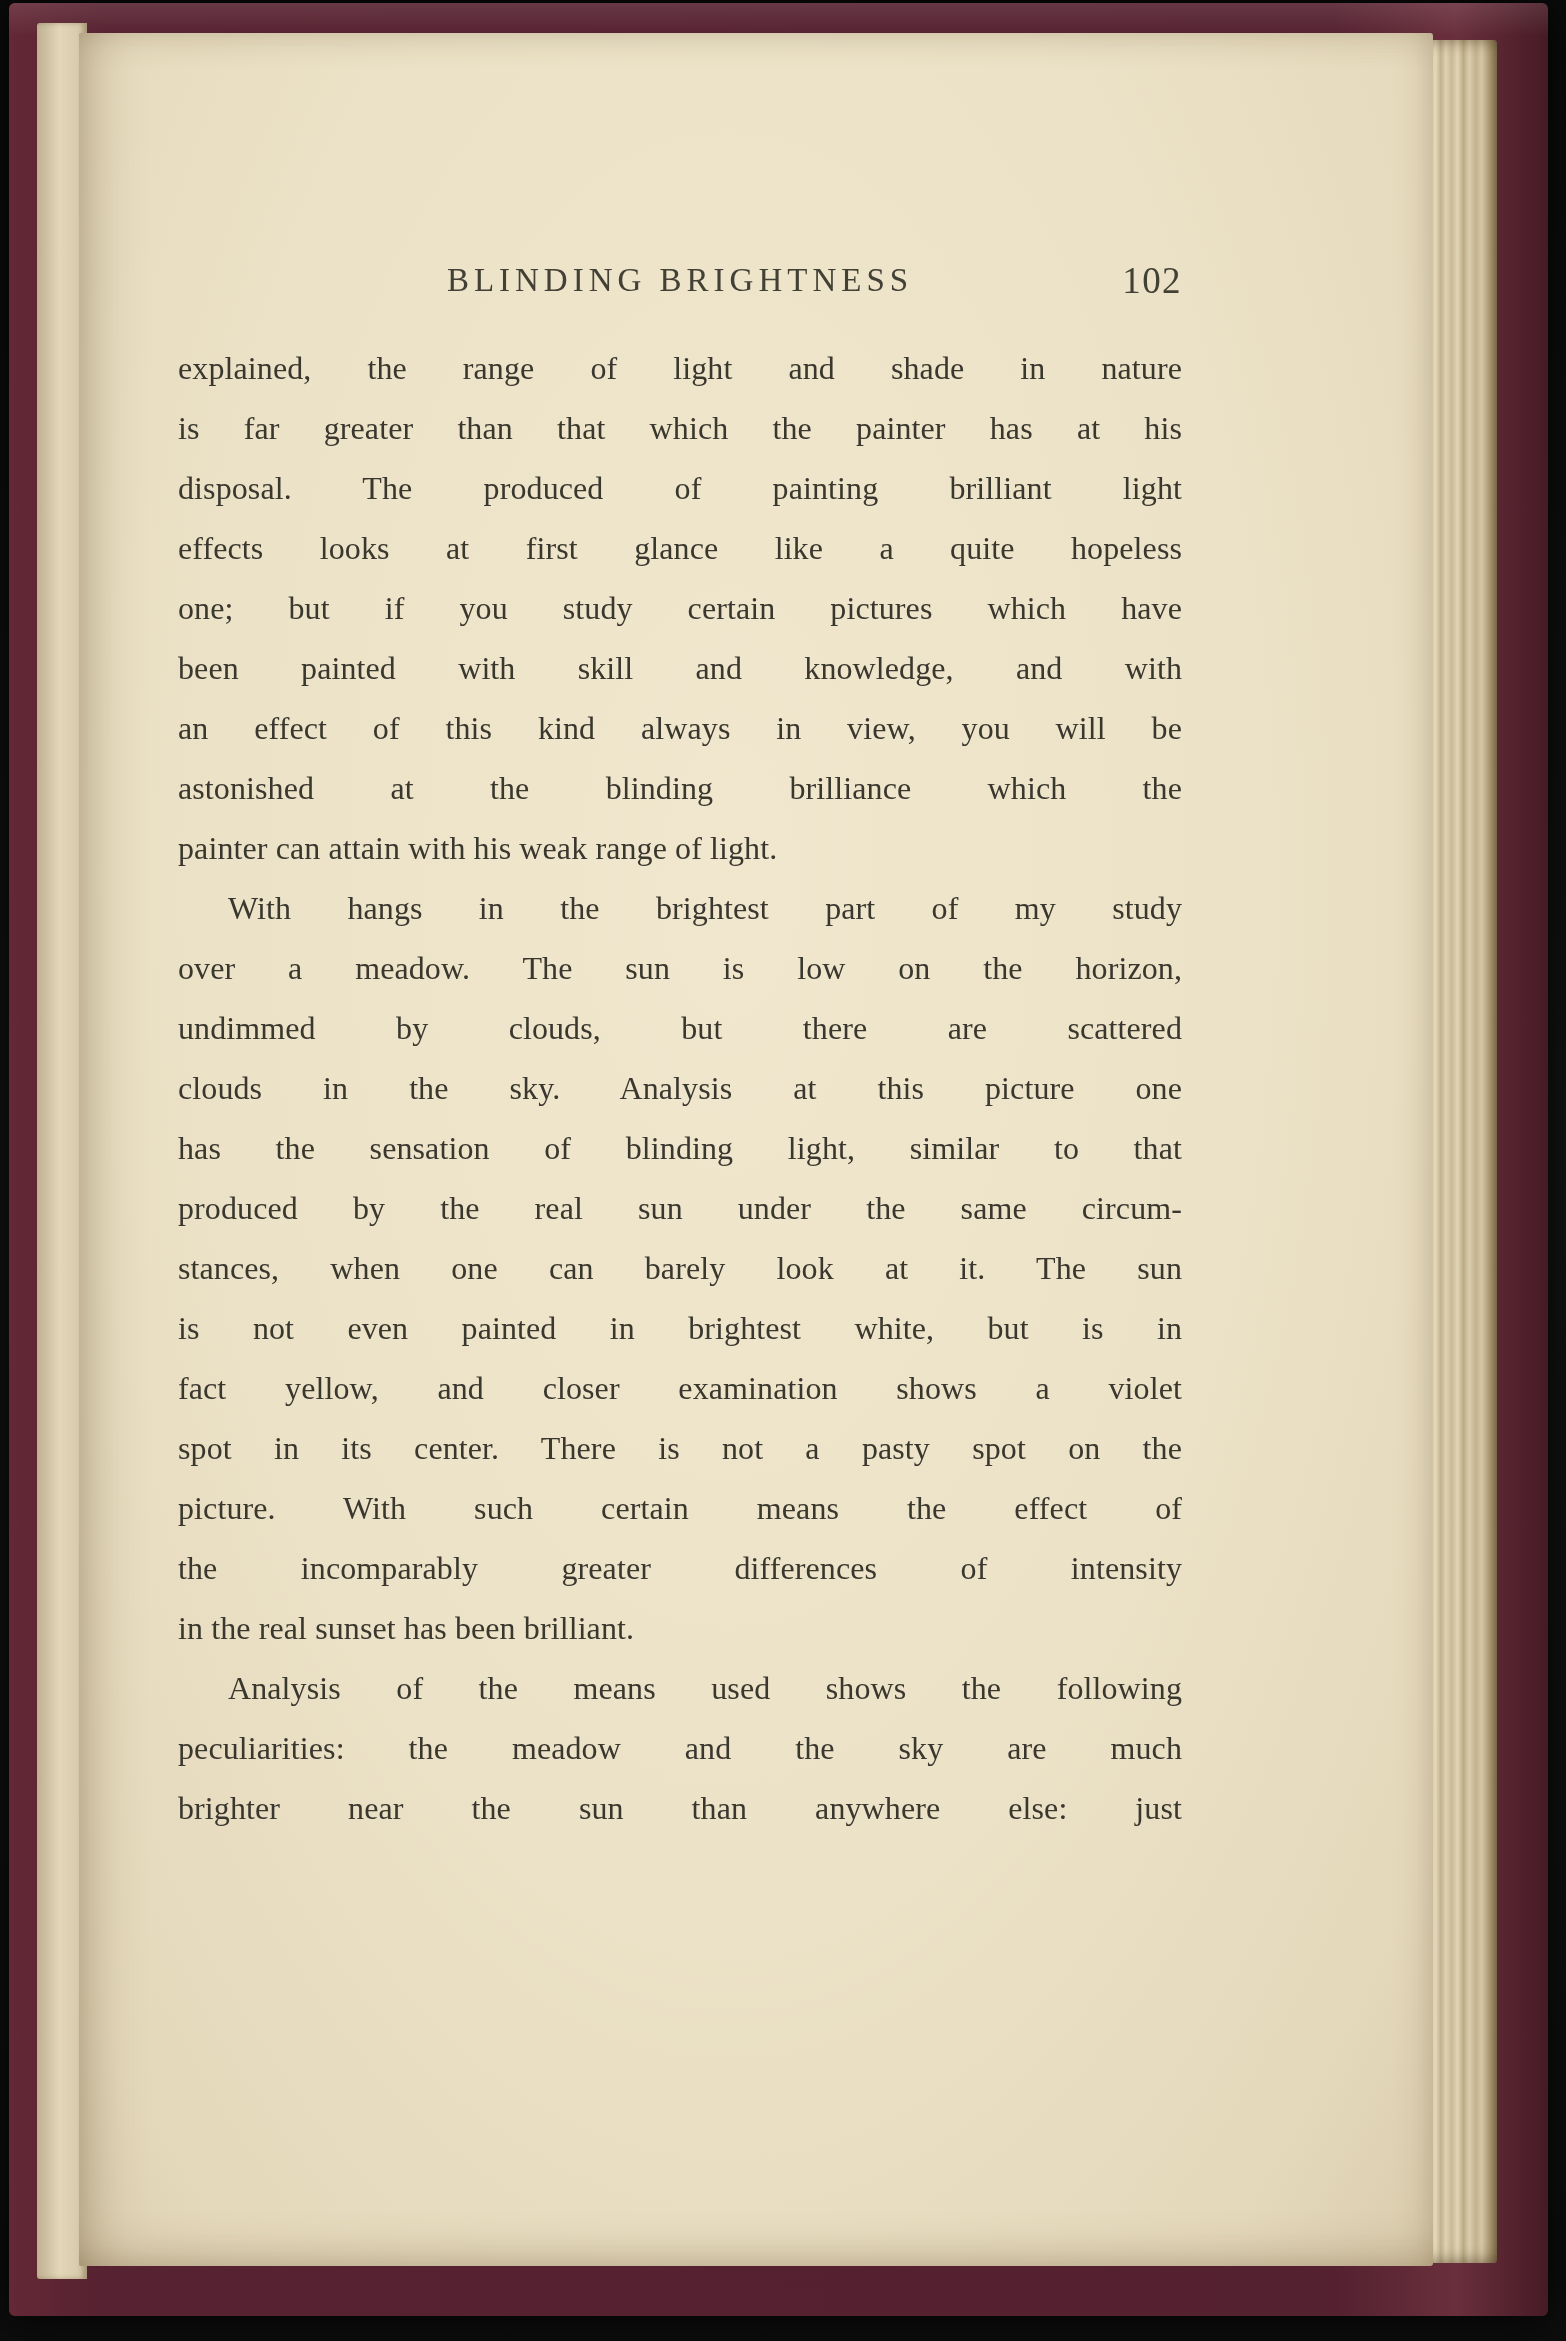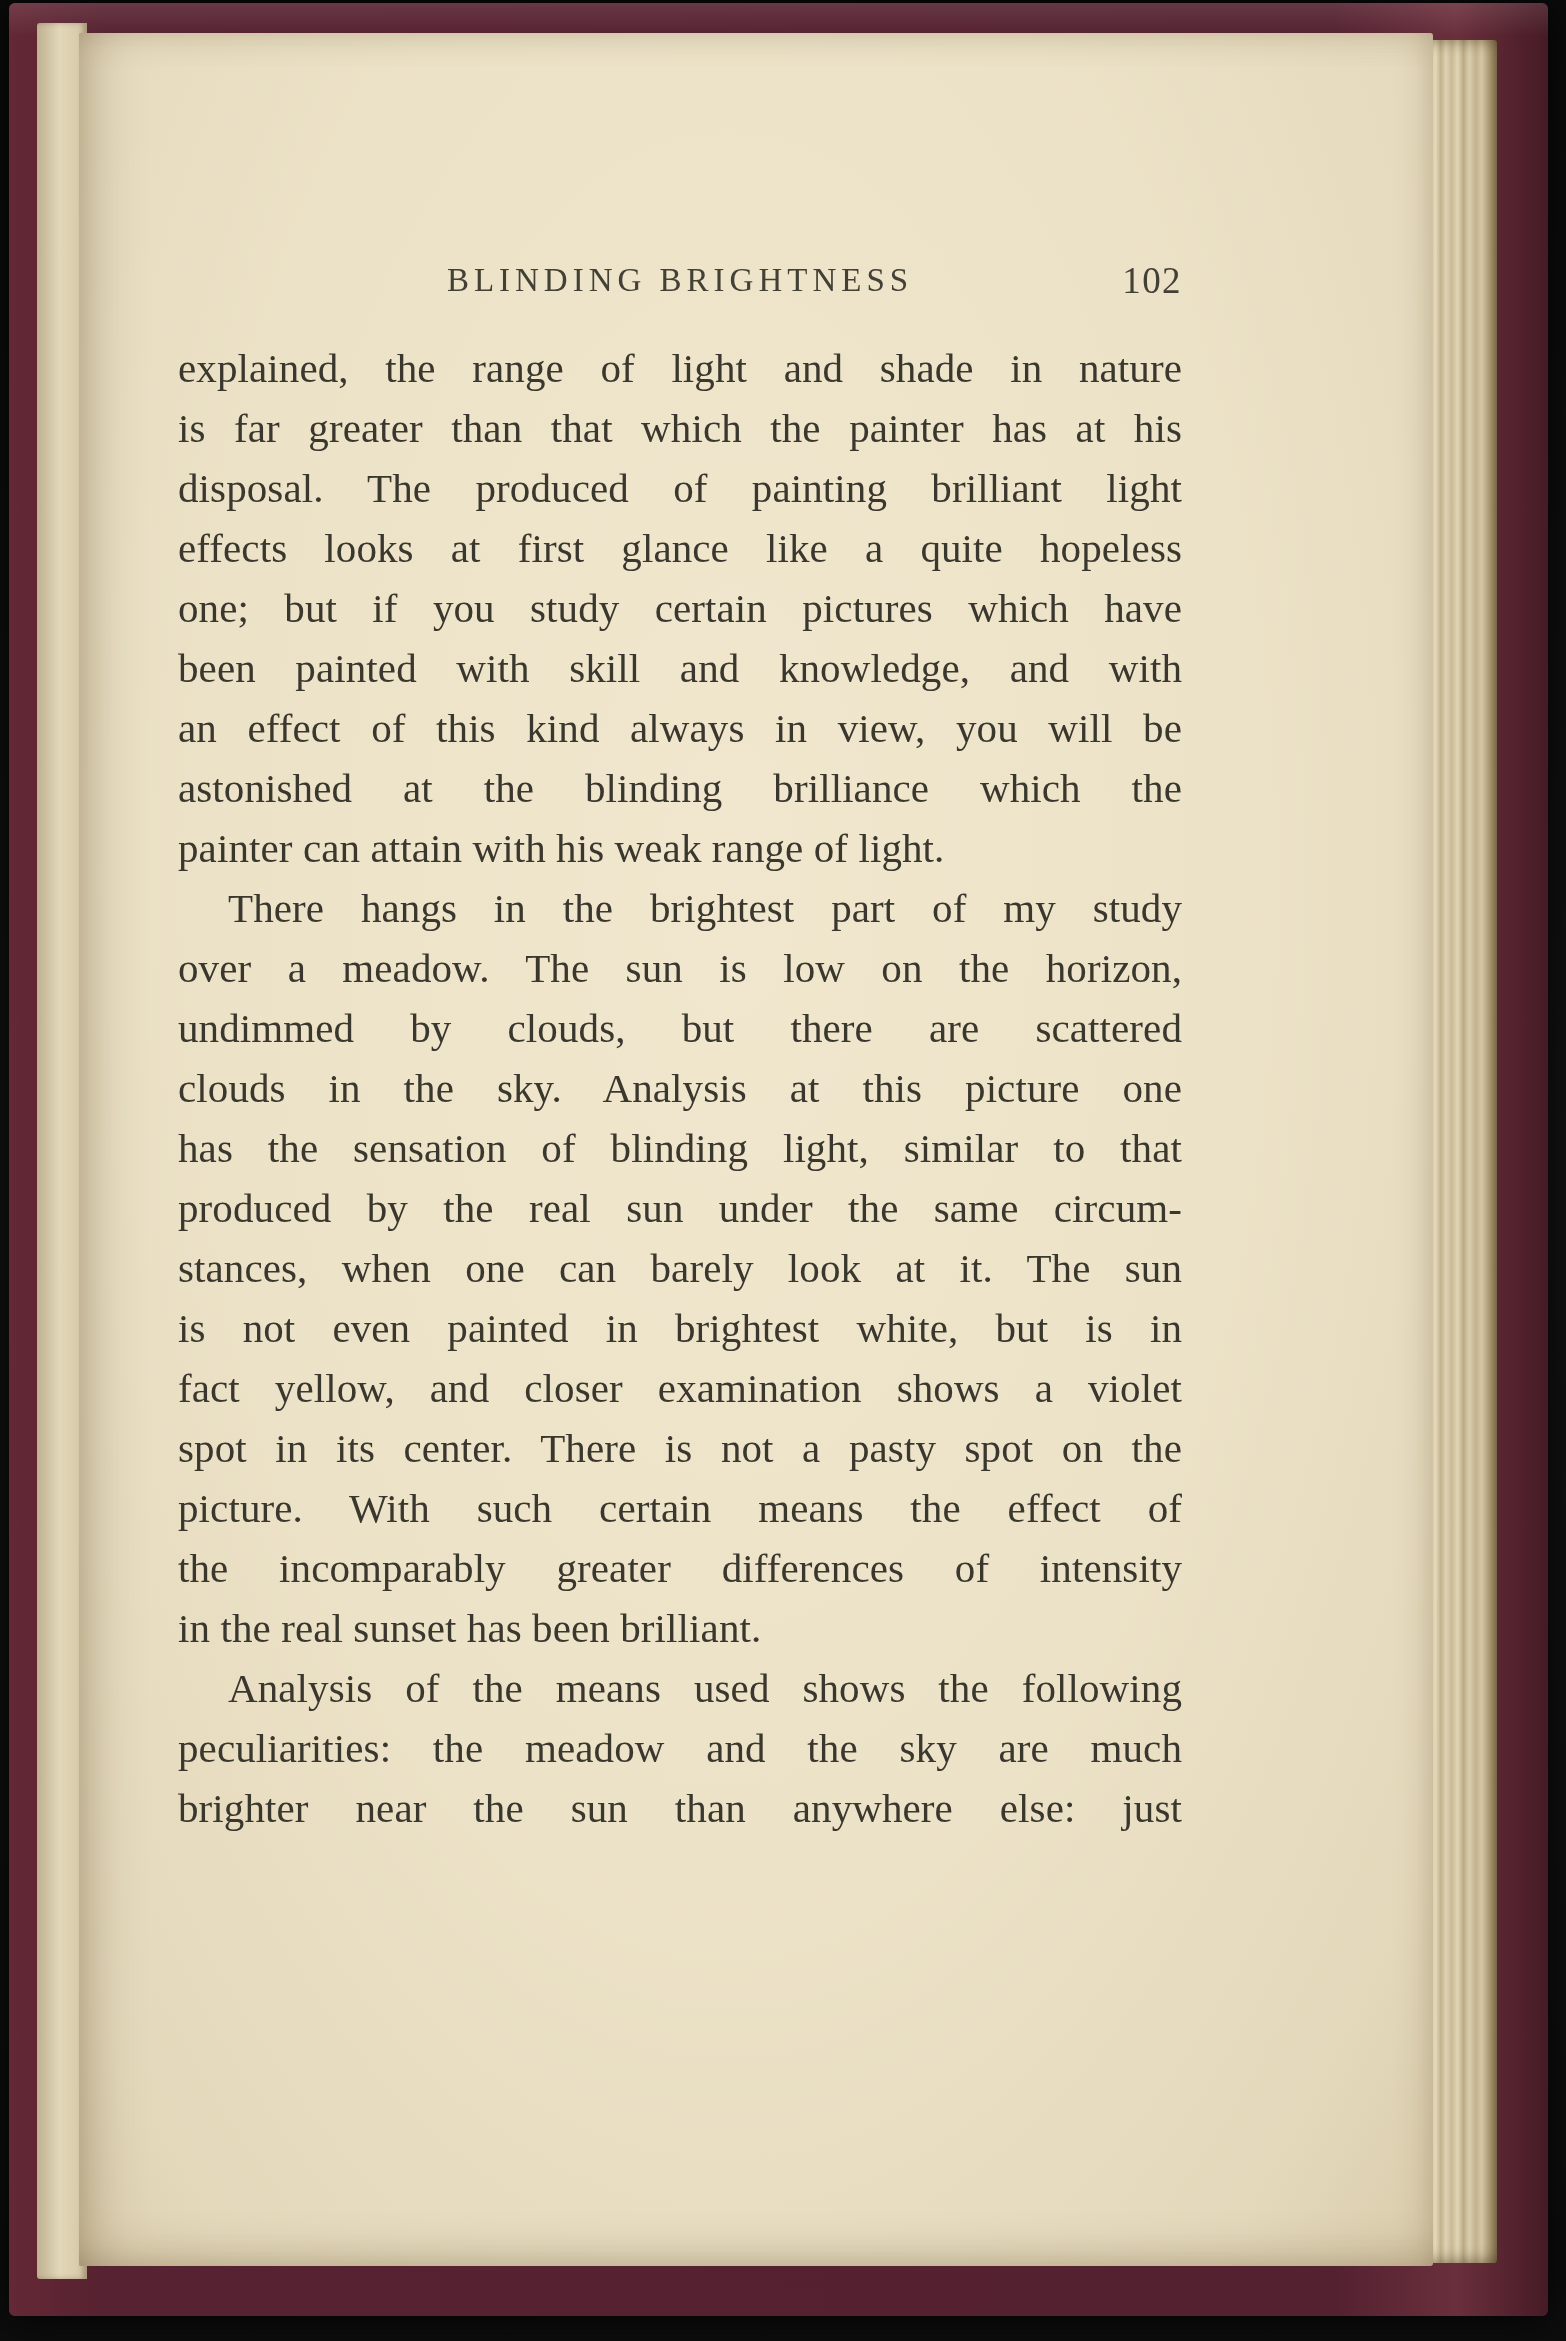--- a/index.html
+++ b/index.html
@@ -76,21 +76,21 @@
   }
   .pagehead .title {
     position:absolute; left:0; right:0; top:0;
     text-align:center;
   }
   .pagehead .num {
     position:absolute; right:0; top:-2.9px;
     font-size:37px;
     letter-spacing:1.4px;
   }
-  .page-body { font-size:41px; line-height:60px; }
+  .page-body { font-size:32px; line-height:60px; }
   .paragraph { margin:0; }
   .tline {
     text-align:justify;
     text-align-last:justify;
     letter-spacing:0.1px;
     white-space:normal;
   }
   .tline.lastline { text-align-last:left; }
   .tline.indent { text-indent:50px; }
 </style>
@@ -114,21 +114,21 @@
             <div class="tline">is far greater than that which the painter has at his</div>
             <div class="tline">disposal. The produced of painting brilliant light</div>
             <div class="tline">effects looks at first glance like a quite hopeless</div>
             <div class="tline">one; but if you study certain pictures which have</div>
             <div class="tline">been painted with skill and knowledge, and with</div>
             <div class="tline">an effect of this kind always in view, you will be</div>
             <div class="tline">astonished at the blinding brilliance which the</div>
             <div class="tline lastline">painter can attain with his weak range of light.</div>
           </div>
           <div class="paragraph">
-            <div class="tline indent">There hangs in the brightest part of my study</div>
+            <div class="tline indent">With hangs in the brightest part of my study</div>
             <div class="tline">over a meadow. The sun is low on the horizon,</div>
             <div class="tline">undimmed by clouds, but there are scattered</div>
             <div class="tline">clouds in the sky. Analysis at this picture one</div>
             <div class="tline">has the sensation of blinding light, similar to that</div>
             <div class="tline">produced by the real sun under the same circum-</div>
             <div class="tline">stances, when one can barely look at it. The sun</div>
             <div class="tline">is not even painted in brightest white, but is in</div>
             <div class="tline">fact yellow, and closer examination shows a violet</div>
             <div class="tline">spot in its center. There is not a pasty spot on the</div>
             <div class="tline">picture. With such certain means the effect of</div>

